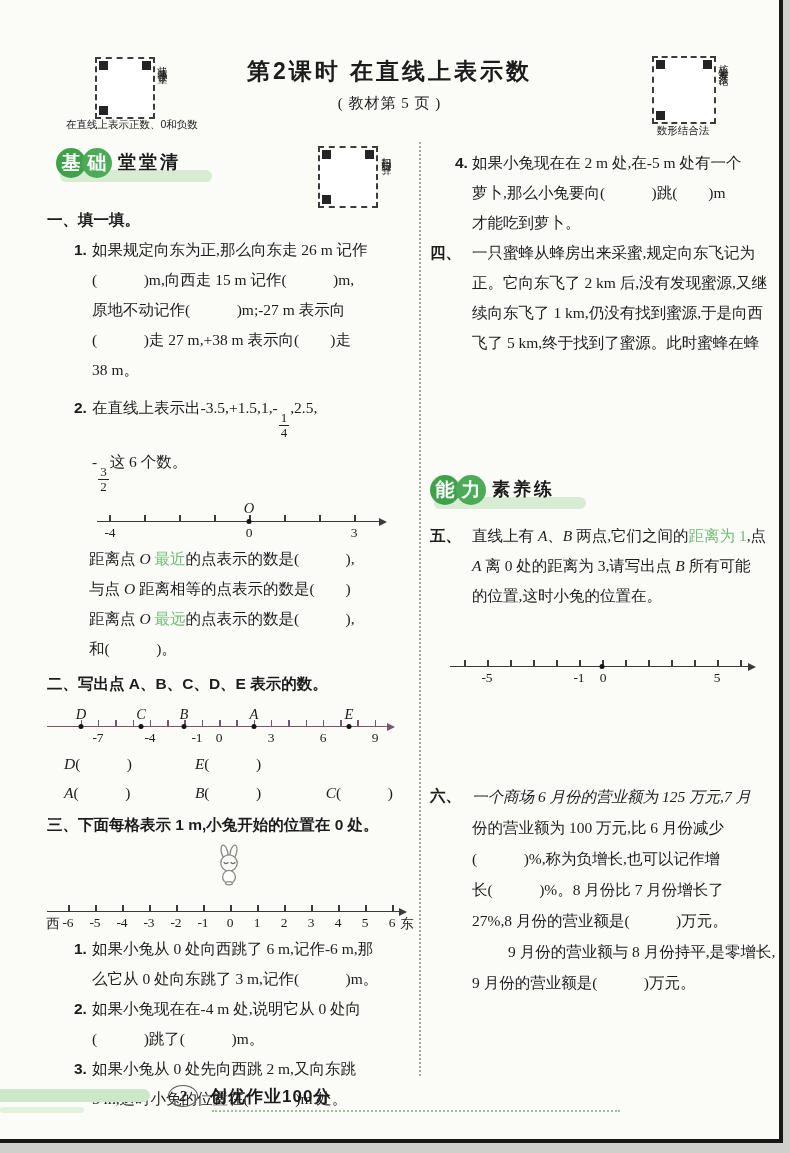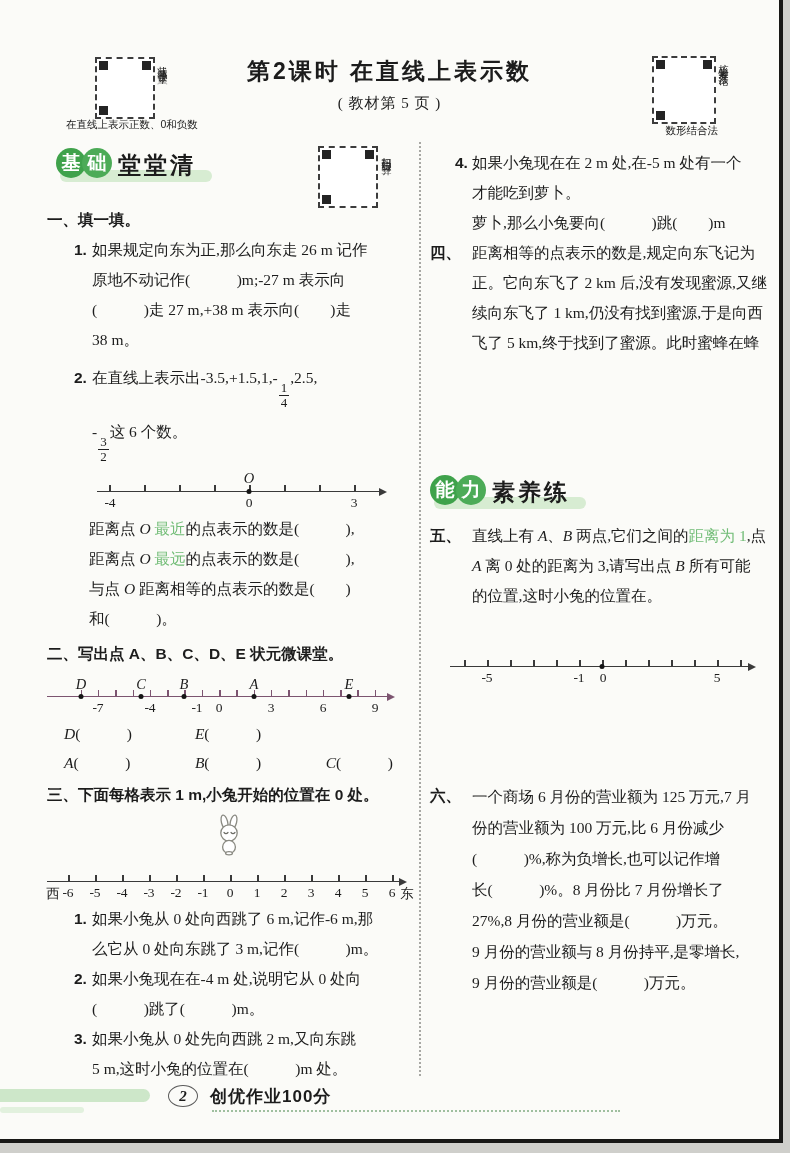--- a/index.html
+++ b/index.html
@@ -22,21 +22,21 @@
     font-family:"Liberation Sans",sans-serif;}
   .caption{position:absolute;font-size:10.5px;color:#222;font-family:"Liberation Sans",sans-serif;}
 
   
   .badge{position:absolute;height:34px;}
   .badge .blob{position:absolute;left:4px;top:22px;width:152px;height:12px;background:#d7ecd2;border-radius:6px;}
   .badge .cir{position:absolute;top:0;width:30px;height:30px;border-radius:50%;background:#3fa24b;color:#fff;
     font-family:"Liberation Sans",sans-serif;font-weight:bold;font-size:19px;text-align:center;line-height:30px;}
   .badge .cir2{left:26px;background:#4cab57;}
   .badge .rest{position:absolute;left:62px;top:2px;font-family:"Liberation Sans",sans-serif;font-weight:900;
-    font-size:23px;letter-spacing:3px;}
+    font-size:18px;letter-spacing:3px;}
 
   
   .col{position:absolute;font-size:15.5px;}
   .col-left{left:47px;top:204px;width:362px;}
   .col-right{left:430px;top:148px;width:350px;}
   .h{font-family:"Liberation Sans",sans-serif;font-weight:bold;font-size:15.5px;line-height:31px;white-space:nowrap;}
   .line{line-height:30px;white-space:nowrap;}
   .tall{line-height:45px;}
   .item{position:relative;padding-left:45px;}
   .item .inum{position:absolute;left:27px;top:0;font-family:"Liberation Sans",sans-serif;font-weight:bold;line-height:30px;}
@@ -96,21 +96,21 @@
   </div>
   <div class="vlabel" style="left:155px;top:58px;">状元微课堂</div>
   <div class="caption" style="left:66px;top:118px;width:150px;">在直线上表示正数、0和负数</div>
 
   <div class="qr" style="left:652px;top:56px;width:60px;height:64px;">
     <span class="c1"></span>
     <span class="c2"></span>
     <span class="c3"></span>
   </div>
   <div class="vlabel" style="left:716px;top:56px;">核心素养方法论</div>
-  <div class="caption" style="left:648px;top:124px;width:70px;text-align:right;">数形结合法</div>
+  <div class="caption" style="left:648px;top:124px;width:70px;text-align:center;">数形结合法</div>
 
   <div class="badge" style="left:56px;top:148px;width:200px;">
     <span class="blob"></span>
     <span class="cir" style="left:0;">基</span>
     <span class="cir cir2">础</span>
     <span class="rest">堂堂清</span>
   </div>
 
   <div class="qr" style="left:318px;top:146px;width:56px;height:58px;">
     <span class="c1"></span>
@@ -121,20 +121,21 @@
 
   <div class="divider"></div>
 
   <div class="col col-left">
 
     <div class="h">一、填一填。</div>
 
     <div class="item">
       <b class="inum">1.</b>
       <div class="line">如果规定向东为正,那么向东走 26 m 记作</div>
+      <div class="line">(　　　)m,向西走 15 m 记作(　　　)m,</div>
       <div class="line">原地不动记作(　　　)m;-27 m 表示向</div>
       <div class="line">(　　　)走 27 m,+38 m 表示向(　　)走</div>
       <div class="line">38 m。</div>
     </div>
 
     <div class="item">
       <b class="inum" style="line-height:45px;">2.</b>
       <div class="line tall">
         <span>在直线上表示出-3.5,+1.5,1,-</span><span class="frac">
               <span class="fn">1</span>
@@ -164,26 +165,26 @@
           </div>
       <span class="pdot" style="left:152px;"></span>
       <i class="plet" style="left:152px;top:6px;">O</i>
       <span class="nlab" style="left:13px;">-4</span>
       <span class="nlab" style="left:152px;">0</span>
       <span class="nlab" style="left:257px;">3</span>
     </div>
 
     <div style="padding-left:42px;">
       <div class="line"><span>距离点 </span><i class="it">O</i> <span class="gr">最近</span><span>的点表示的数是(　　　),</span></div>
+      <div class="line"><span>与点 </span><i class="it">O</i> <span>距离相等的点表示的数是(　　)</span></div>
       <div class="line"><span>距离点 </span><i class="it">O</i> <span class="gr">最远</span><span>的点表示的数是(　　　),</span></div>
-      <div class="line"><span>与点 </span><i class="it">O</i> <span>距离相等的点表示的数是(　　)</span></div>
       <div class="line">和(　　　)。</div>
     </div>
 
-    <div class="h" style="margin-top:4px;">二、写出点 A、B、C、D、E 状元微课堂。</div>
+    <div class="h" style="margin-top:4px;">二、写出点 A、B、C、D、E 表示的数。</div>
 
     <div class="nl nl2c" style="width:352px;">
       <div class="axis" style="width:340px;"></div>
       <div class="arr" style="left:340px;"></div>
       <div class="ticksbox">
             <span class="tick" style="left: 33.6px;"></span>
             <span class="tick" style="left: 50.9px;"></span>
             <span class="tick" style="left: 68.2px;"></span>
             <span class="tick" style="left: 85.5px;"></span>
             <span class="tick" style="left: 102.8px;"></span>
@@ -297,27 +298,27 @@
       <div class="line">如果小兔从 0 处先向西跳 2 m,又向东跳</div>
       <div class="line">5 m,这时小兔的位置在(　　　)m 处。</div>
     </div>
   </div>
 
   <div class="col col-right">
 
     <div class="item" style="padding-left:42px;">
       <b class="inum" style="left:25px;">4.</b>
       <div class="line">如果小兔现在在 2 m 处,在-5 m 处有一个</div>
+      <div class="line">萝卜,那么小兔要向(　　　)跳(　　)m</div>
       <div class="line">才能吃到萝卜。</div>
-      <div class="line">萝卜,那么小兔要向(　　　)跳(　　)m</div>
     </div>
 
     <div class="sec">
       <b class="smk">四、</b>
-      <div class="line">距离相等的点表示的数是,规定向东飞记为</div>
+      <div class="line">一只蜜蜂从蜂房出来采蜜,规定向东飞记为</div>
       <div class="line">正。它向东飞了 2 km 后,没有发现蜜源,又继</div>
       <div class="line">续向东飞了 1 km,仍没有找到蜜源,于是向西</div>
       <div class="line">飞了 5 km,终于找到了蜜源。此时蜜蜂在蜂</div>
     </div>
 
     <div class="badge" style="position:relative;left:0;margin-top:117px;width:200px;">
       <span class="blob"></span>
       <span class="cir" style="left:0;">能</span>
       <span class="cir cir2">力</span>
       <span class="rest">素养练</span>
@@ -350,26 +351,26 @@
           </div>
       <span class="pdot" style="left:152px;"></span>
       <span class="nlab" style="left:37px;">-5</span>
       <span class="nlab" style="left:129px;">-1</span>
       <span class="nlab" style="left:153px;">0</span>
       <span class="nlab" style="left:267px;">5</span>
     </div>
 
     <div class="sec" style="margin-top:92px;">
       <b class="smk">六、</b>
-      <div class="line" style="line-height:31px;">一个商场 6 月份的营业额为 125 万元,7 月</div>
+      <div class="line" style="line-height:31px;font-style:italic;">一个商场 6 月份的营业额为 125 万元,7 月</div>
       <div class="line" style="line-height:31px;">份的营业额为 100 万元,比 6 月份减少</div>
       <div class="line" style="line-height:31px;">(　　　)%,称为负增长,也可以记作增</div>
       <div class="line" style="line-height:31px;">长(　　　)%。8 月份比 7 月份增长了</div>
       <div class="line" style="line-height:31px;">27%,8 月份的营业额是(　　　)万元。</div>
-      <div class="line" style="line-height:31px;">9 月份的营业额与 8 月份持平,是零增长,</div>
+      <div class="line" style="line-height:31px;margin-left:36px;">9 月份的营业额与 8 月份持平,是零增长,</div>
       <div class="line" style="line-height:31px;">9 月份的营业额是(　　　)万元。</div>
     </div>
   </div>
 
   <div class="footer">
     <span class="fbar"></span>
     <span class="fbar2"></span>
     <span class="fnum">2</span>
     <span class="fbrand">创优作业100分</span>
     <span class="fdots"></span>

